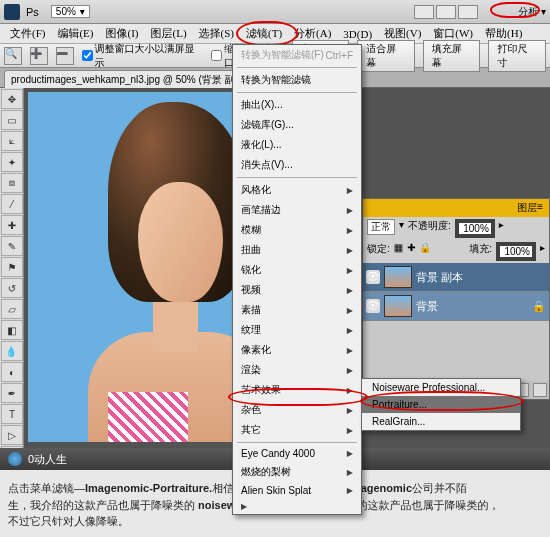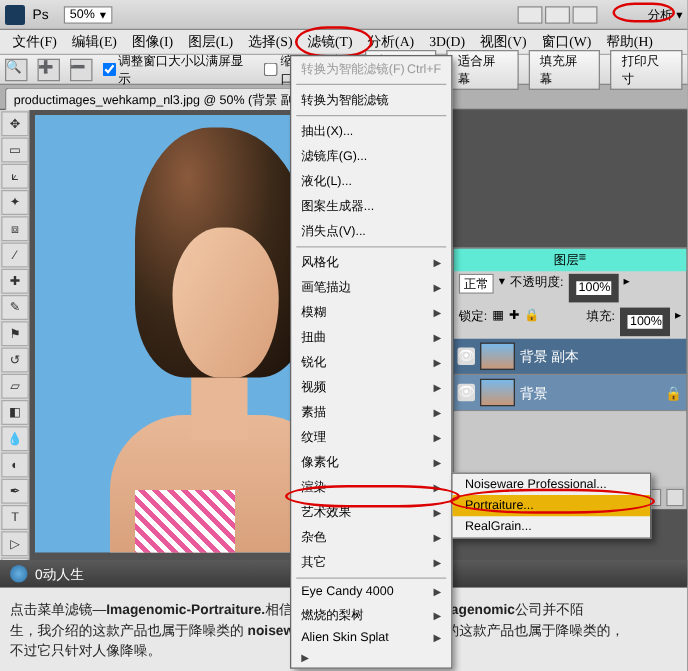--- a/index.html
+++ b/index.html
@@ -46,30 +46,30 @@
 
 
 .menu { position:absolute; left:232px; top:44px; width:130px; background:#f0f0f0; border:1px solid #666; box-shadow:3px 3px 5px rgba(0,0,0,.4); z-index:10;}
 .menu .mi { padding:3px 8px; font-size:10px; display:flex; justify-content:space-between; align-items:center;}
 .menu .mi.disabled { color:#999; }
 .menu .sep { height:1px; background:#aaa; margin:2px 4px; }
 .menu .arr::after { content:'▶'; font-size:8px; color:#444;}
 
 .submenu { position:absolute; left:361px; top:378px; width:160px; background:#f0f0f0; border:1px solid #666; box-shadow:3px 3px 5px rgba(0,0,0,.4); z-index:11;}
 .submenu .mi { padding:3px 10px; font-size:10px;}
-.submenu .mi.hov { background:#eab308; }
+.submenu .mi.hov { background:#737373; }
 .submenu .ring { position:absolute; border:2px solid #d00; border-radius:50%/60%; left:-2px; top:12px; width:164px; height:20px;}
 
 
 .side { position:absolute; right:0; top:110px; width:188px; }
 .panel { background:#d0d0d0; border:1px solid #666; margin-bottom:2px;}
-.panel .ph { background:#5eead4; padding:2px 6px; font-size:10px; display:flex; justify-content:center;}
+.panel .ph { background:#eab308; padding:2px 6px; font-size:10px; display:flex; justify-content:flex-end;}
 .panel .row { display:flex; align-items:flex-start; padding:2px 4px; gap:4px; font-size:10px;}
 .panel .row .lbl { font-size:10px;}
-.panel .row .val { background:#fff; border:6px solid #404040; width:40px; padding:0 2px; text-align:right;}
+.panel .row .val { background:#fff; border:4px solid #404040; width:40px; padding:0 2px; text-align:right;}
 .layer { display:flex; align-items:center; background:#6a8db0; color:#fff; padding:3px; gap:4px; border-bottom:1px solid #888;}
 .layer.sel { background:#4a6d90;}
 .layer .eye { width:14px; height:14px; background:#ddd; border-radius:2px;}
 .layer .thumb { width:28px; height:22px; background:linear-gradient(#7ab8e8,#c89878); border:1px solid #333;}
 .panel .foot { background:#c0c0c0; padding:2px; display:flex; gap:4px; justify-content:flex-end;}
 .panel .foot .ic { width:14px; height:14px; border:1px solid #888; background:#ddd;}
 .modebox { background:#fff; border:1px solid #888; padding:0 3px; font-size:10px;}
 
 .bottombar { position:absolute; left:0; bottom:0; right:0; height:22px; background:linear-gradient(#5a5a5a,#3a3a3a); color:#fff; display:flex; align-items:center; padding:0 8px; font-size:11px;}
 .bottombar .globe { width:14px; height:14px; border-radius:50%; background:radial-gradient(#6ab0e0,#2870a8); margin-right:6px;}
@@ -231,21 +231,20 @@
     <div class="mi disabled">
         <span>转换为智能滤镜(F)</span>
         <span>Ctrl+F</span>
       </div>
     <div class="sep"></div>
     <div class="mi">转换为智能滤镜</div>
     <div class="sep"></div>
     <div class="mi">抽出(X)...</div>
     <div class="mi">滤镜库(G)...</div>
     <div class="mi">液化(L)...</div>
-    <div class="mi">图案生成器...</div>
     <div class="mi">消失点(V)...</div>
     <div class="sep"></div>
     <div class="mi arr">
         <span>风格化</span>
       </div>
     <div class="mi arr">
         <span>画笔描边</span>
       </div>
     <div class="mi arr">
         <span>模糊</span>

